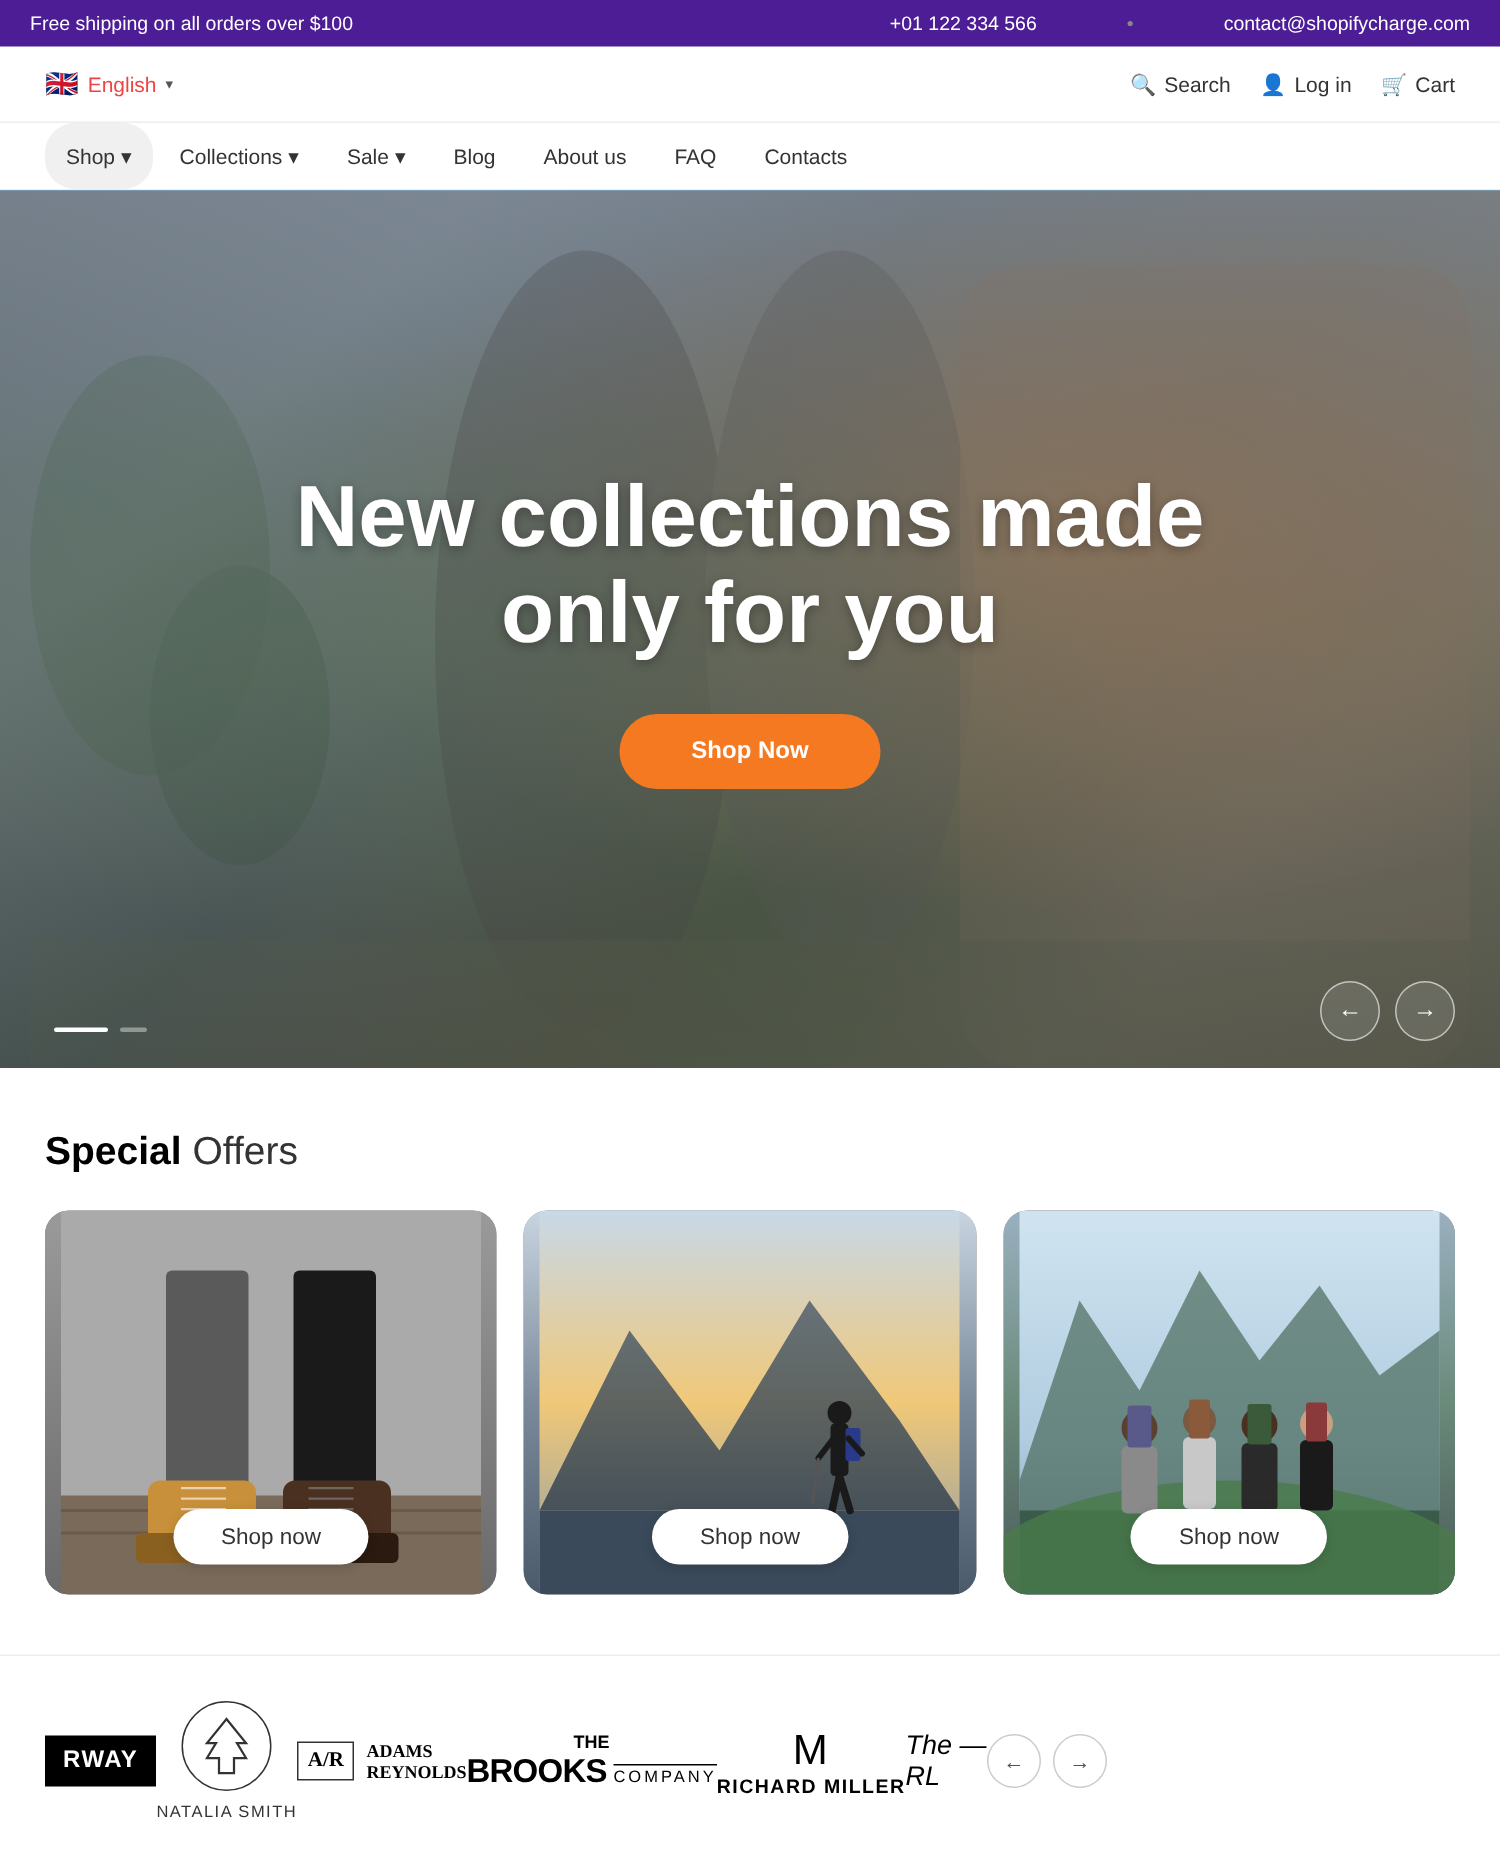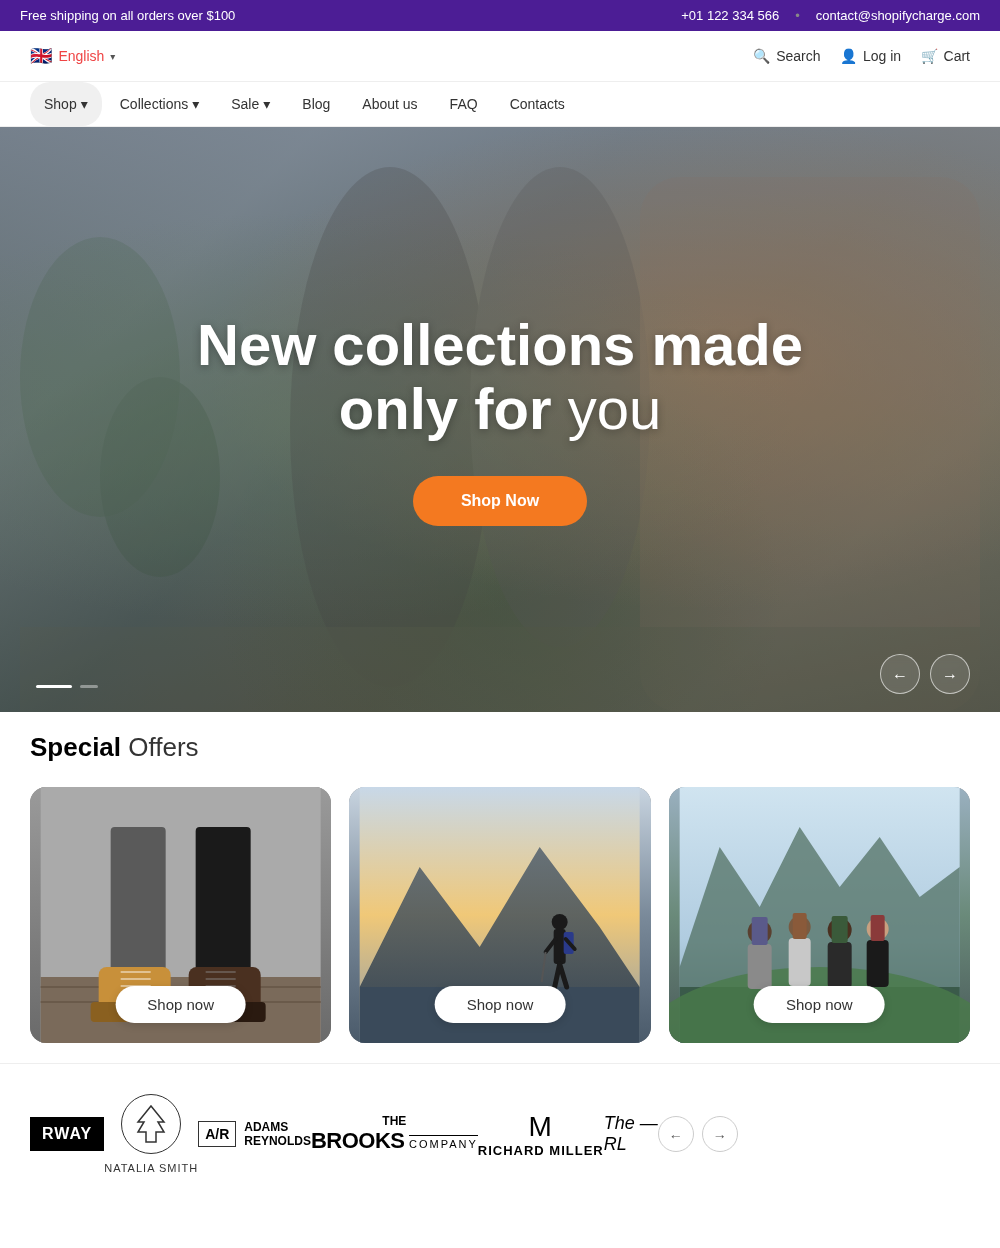--- a/index.html
+++ b/index.html
@@ -9,21 +9,21 @@
     .top-bar {
       background: #4c1d95;
       color: #fff;
       font-size: 13px;
       padding: 8px 20px;
       display: flex;
       justify-content: space-between;
       align-items: center;
     }
     .top-bar-right { display: flex; align-items: center; gap: 16px; }
-    .top-bar-right span { display: flex; align-items: center; gap: 5px; }
+    .top-bar-right span { display: flex; align-items: center; gap: 5px; margin-left: 44px; }
     .dot { color: #888; }
 
     
     .header {
       display: flex;
       align-items: center;
       justify-content: space-between;
       padding: 14px 30px;
       border-bottom: 1px solid #eee;
     }
@@ -109,21 +109,21 @@
     }
     .hero-title {
       font-size: 58px;
       font-weight: 800;
       color: #fff;
       line-height: 1.1;
       max-width: 760px;
       margin-bottom: 36px;
       text-shadow: 0 2px 8px rgba(0,0,0,0.3);
     }
-    .hero-title .light { font-weight: 400; }
+    .hero-title .light { font-weight: 700; }
 
     .hero-btn {
       background: #f47920;
       color: #fff;
       border: none;
       padding: 16px 48px;
       border-radius: 30px;
       font-size: 16px;
       font-weight: 600;
       cursor: pointer;
@@ -165,21 +165,21 @@
       color: #fff;
       display: flex;
       align-items: center;
       justify-content: center;
       cursor: pointer;
       font-size: 16px;
       backdrop-filter: blur(4px);
     }
 
     
-    .section { padding: 20px 30px; }
+    .section { padding: 40px 30px; }
     .section-title { font-size: 26px; font-weight: 400; margin-bottom: 24px; color: #333; }
     .section-title strong { font-weight: 800; color: #000; }
 
     .offers-grid {
       display: grid;
       grid-template-columns: repeat(3, 1fr);
       gap: 18px;
     }
     .offer-card {
       border-radius: 16px;
@@ -263,20 +263,21 @@
       align-items: center;
       justify-content: center;
       font-size: 28px;
     }
 
     
     .brand-ar {
       display: flex;
       align-items: center;
       gap: 8px;
+      font-family: Liberation Serif, serif;
     }
     .brand-ar-box {
       border: 1.5px solid #333;
       padding: 4px 6px;
       font-size: 14px;
       font-weight: 700;
     }
     .brand-ar-text { font-size: 12px; font-weight: 600; line-height: 1.2; }
 
     

